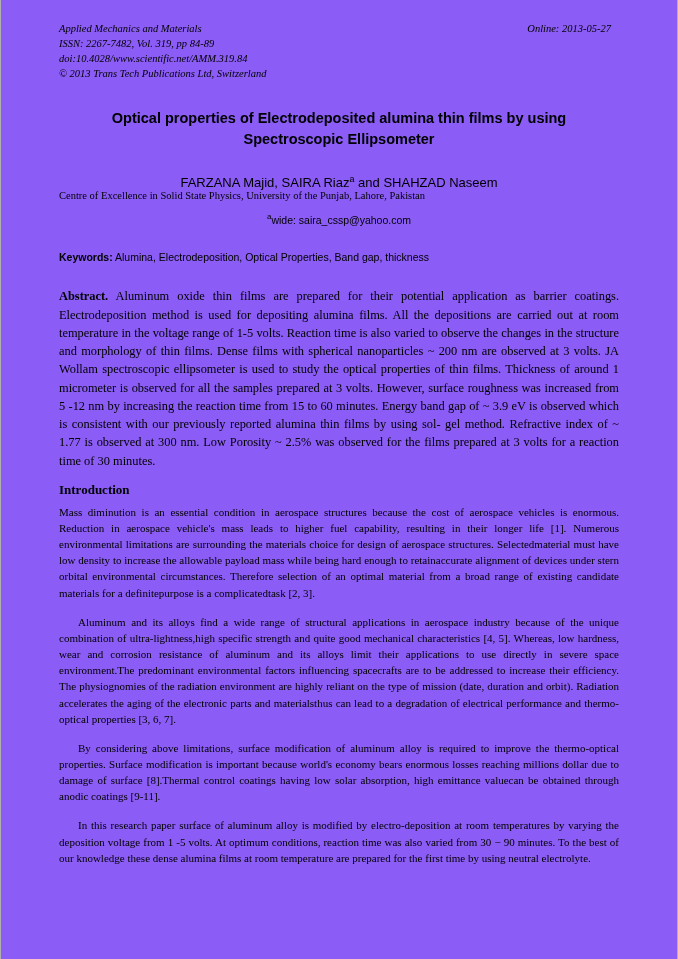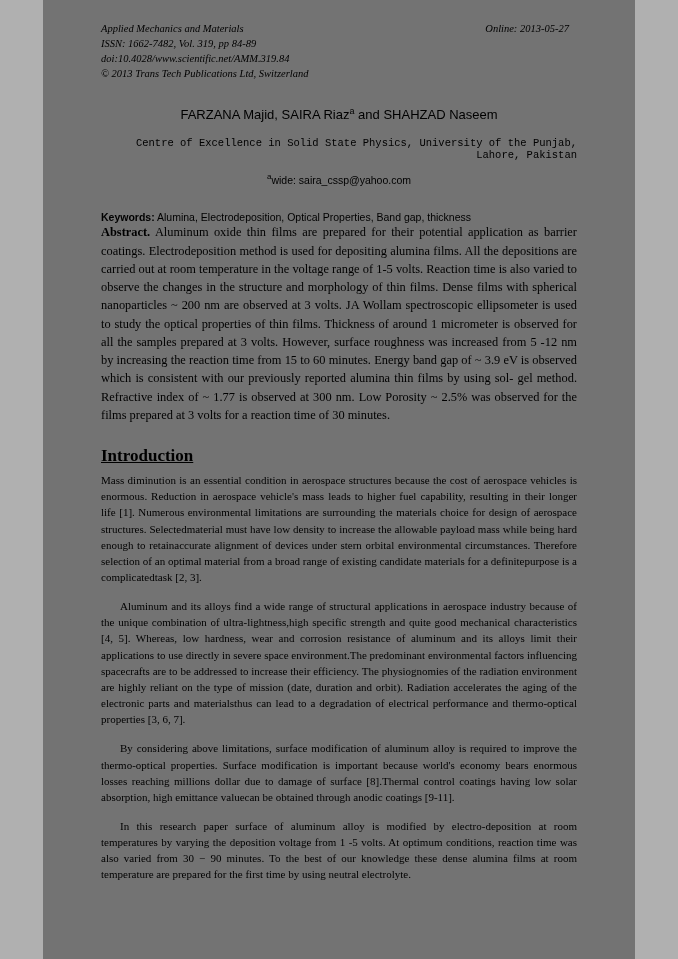--- a/index.html
+++ b/index.html
@@ -4,23 +4,23 @@
 <style>
   html, body {
     margin: 0;
     padding: 0;
     background: #b0b0b0;
   }
   body {
     font-family: "Liberation Serif", serif;
   }
   .page {
-    width: 592px;
+    width: 676px;
     height: 959px;
-    background: #737373;
+    background: #8b5cf6;
     margin: 0 auto;
     position: relative;
     box-sizing: border-box;
     padding: 22px 58px 0 58px;
     overflow: hidden;
   }
   .header-block {
     font-style: italic;
     font-size: 10.5px;
     line-height: 1.42;
@@ -51,74 +51,74 @@
     padding: 0 10px;
   }
   .authors {
     font-family: "Liberation Sans", sans-serif;
     font-size: 13px;
     text-align: center;
     margin-top: 24px;
   }
   .authors sup { font-size: 9px; }
   .affiliation {
-    font-family: Liberation Mono, monospace;
+    font-family: Liberation Serif, serif;
     font-size: 10.5px;
-    text-align: right;
-    margin-top: 15px;
+    text-align: left;
   }
   .email {
     font-family: "Liberation Sans", sans-serif;
     font-size: 10.5px;
     text-align: center;
     margin-top: 11px;
   }
   .email sup { font-size: 8px; }
   .keywords {
     font-family: "Liberation Sans", sans-serif;
     font-size: 10.5px;
     margin-top: 26px;
   }
   .keywords b { font-weight: bold; }
   .abstract {
     font-size: 12.4px;
     line-height: 1.47;
     text-align: justify;
+    margin-top: 24px;
   }
   .abstract b { font-weight: bold; }
   .section-head {
-    font-size: 17px;
+    font-size: 13px;
     font-weight: bold;
-    margin-top: 22px;
+    margin-top: 12px;
     margin-bottom: 6px;
-    text-decoration: underline;
   }
   p.body {
     font-size: 11px;
     line-height: 1.47;
     text-align: justify;
     margin: 0;
   }
   p.indent { text-indent: 19px; margin-top: 13px; }
 </style>
 </head>
 <body>
 
 <div class="page">
 
   <div class="header-block">
     <div class="header-left">
       <div class="header-line">Applied Mechanics and Materials</div>
-      <div class="header-line">ISSN: 1662-7482, Vol. 319, pp 84-89</div>
+      <div class="header-line">ISSN: 2267-7482, Vol. 319, pp 84-89</div>
       <div class="header-line">doi:10.4028/www.scientific.net/AMM.319.84</div>
       <div class="header-line">© 2013 Trans Tech Publications Ltd, Switzerland</div>
     </div>
     <div class="header-right">Online: 2013-05-27</div>
   </div>
 
+  <div class="title">Optical properties of Electrodeposited alumina thin films by using Spectroscopic Ellipsometer</div>
 
   <div class="authors">
     <span>FARZANA Majid, SAIRA Riaz</span><sup>a</sup><span> and SHAHZAD Naseem</span>
   </div>
 
   <div class="affiliation">Centre of Excellence in Solid State Physics, University of the Punjab, Lahore, Pakistan</div>
 
   <div class="email">
     <sup>a</sup><span>wide: saira_cssp@yahoo.com</span>
   </div>

